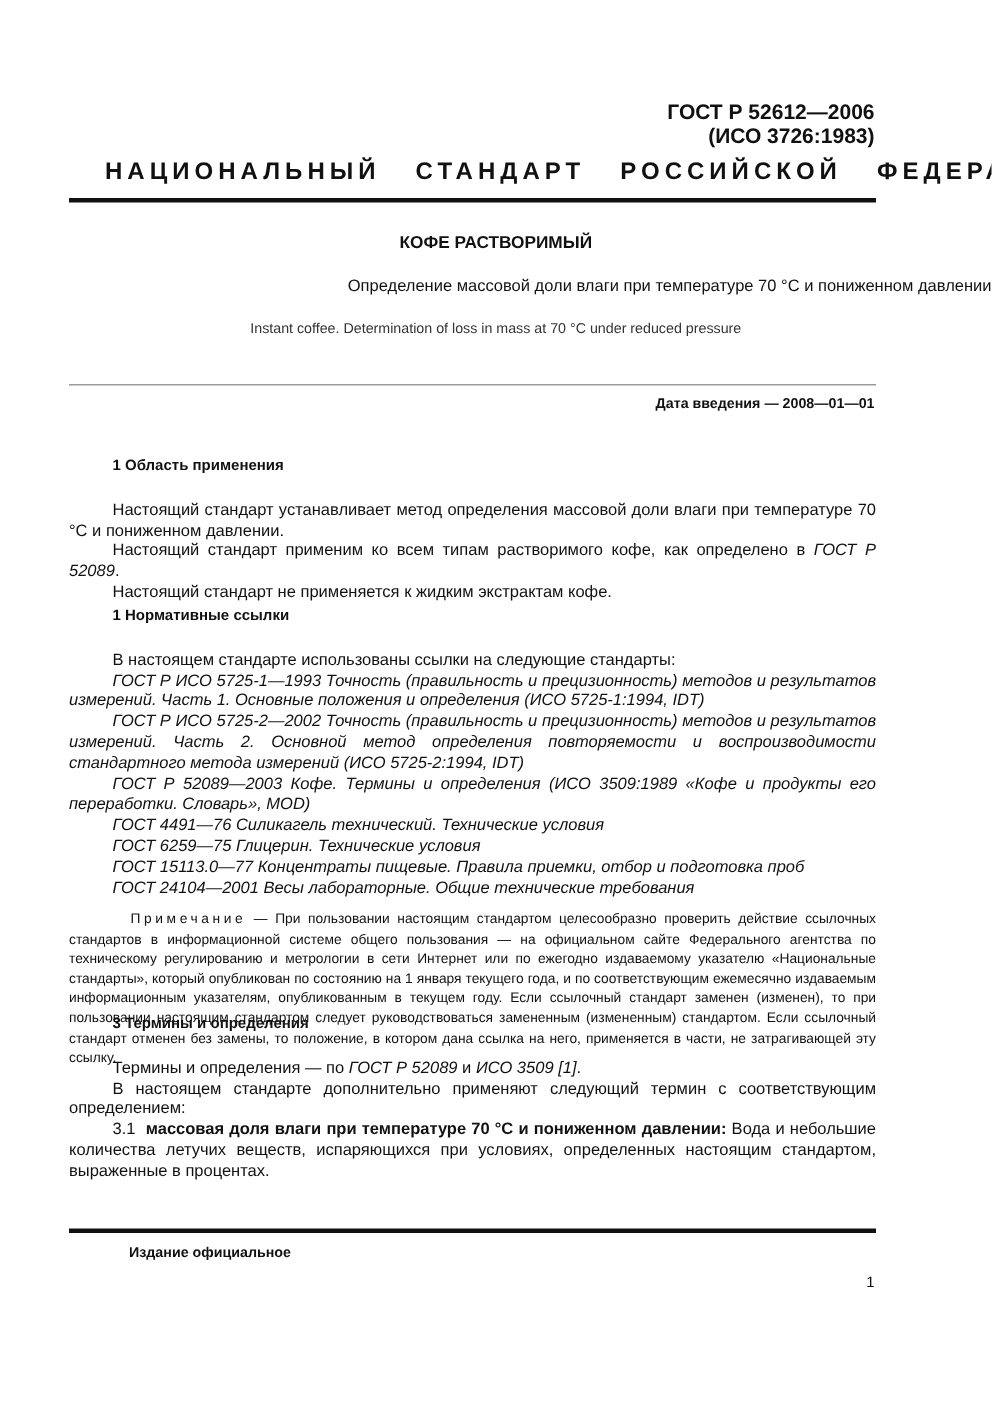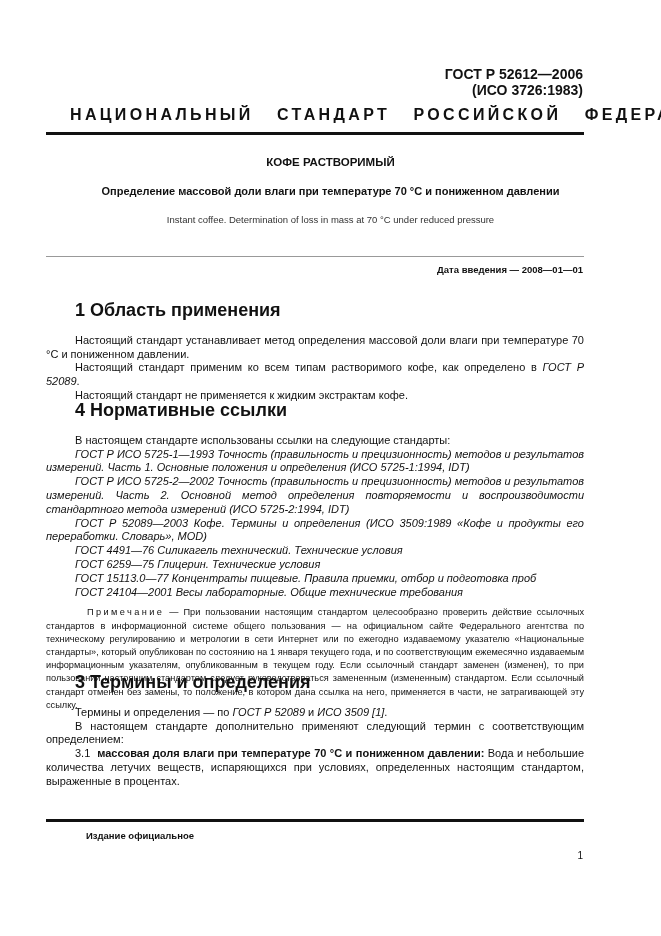--- a/index.html
+++ b/index.html
@@ -4,26 +4,26 @@
 <style>
   html, body { margin: 0; padding: 0; background: #ffffff; }
   body { width: 661px; height: 936px; position: relative; overflow: hidden;
          font-family: "Liberation Sans", sans-serif; color: #111; }
   .abs { position: absolute; }
   .gost-num { right: 78px; top: 66px; text-align: right; font-weight: bold; font-size: 14px; line-height: 16px; }
   .national { left: 46px; top: 106px; width: 539px; font-weight: bold; font-size: 16px; letter-spacing: 3.35px; white-space: nowrap; margin-left: 24px; }
   .rule-thick { left: 46px; width: 538px; height: 3px; background: #111; }
   .title { left: 0; width: 661px; text-align: center; }
   .t1 { top: 156px; font-weight: bold; font-size: 11.5px; }
-  .t2 { top: 185px; font-weight: bold; font-size: 11px; }
+  .t2 { top: 185px; font-weight: normal; font-size: 11px; text-align: right; }
   .t3 { top: 214px; font-size: 9.5px; color: #333; }
   .date-rule { left: 46px; top: 256px; width: 538px; height: 1px; background: #999; }
   .date { right: 78px; top: 264px; font-weight: bold; font-size: 9.5px; text-align: right; }
   .content { left: 46px; width: 538px; font-size: 11px; line-height: 13.8px; }
-  h2 { margin: 0; font-size: 18px; font-weight: bold; padding-left: 29px; }
+  h2 { margin: 0; font-size: 10px; font-weight: bold; padding-left: 29px; }
   p { margin: 0; text-align: justify; }
   .ind { text-indent: 29px; }
   i { font-style: italic; }
   .note { font-size: 9.2px; line-height: 13.2px; text-align: justify; text-indent: 29px; }
   .spaced { letter-spacing: 2.4px; padding-left: 12px; }
   .footer-label { left: 46px; top: 830px; font-weight: bold; font-size: 9.5px; margin-left: 40px; }
   .page-num { right: 78px; top: 850px; font-size: 10px; }
 </style>
 </head>
 <body>
@@ -45,21 +45,21 @@
 
 <div class="abs content" style="top:304px;">
   <h2>1  Область применения</h2>
   <div style="height:16px;"></div>
   <p class="ind">Настоящий стандарт устанавливает метод определения массовой доли влаги при температуре 70 °С и пониженном давлении.</p>
   <p class="ind"><span>Настоящий стандарт применим ко всем типам растворимого кофе, как определено в </span><i>ГОСТ Р 52089</i><span>.</span></p>
   <p class="ind">Настоящий стандарт не применяется к жидким экстрактам кофе.</p>
 </div>
 
 <div class="abs content" style="top:404px;">
-  <h2>4  Нормативные ссылки</h2>
+  <h2>1  Нормативные ссылки</h2>
   <div style="height:16px;"></div>
   <p class="ind">В настоящем стандарте использованы ссылки на следующие стандарты:</p>
   <p class="ind"><i>ГОСТ Р ИСО 5725-1—1993 Точность (правильность и прецизионность) методов и результатов измерений. Часть 1. Основные положения и определения (ИСО 5725-1:1994, IDT)</i></p>
   <p class="ind"><i>ГОСТ Р ИСО 5725-2—2002 Точность (правильность и прецизионность) методов и результатов измерений. Часть 2. Основной метод определения повторяемости и воспроизводимости стандартного метода измерений (ИСО 5725-2:1994, IDT)</i></p>
   <p class="ind"><i>ГОСТ Р 52089—2003 Кофе. Термины и определения (ИСО 3509:1989 «Кофе и продукты его переработки. Словарь», MOD)</i></p>
   <p class="ind"><i>ГОСТ 4491—76 Силикагель технический. Технические условия</i></p>
   <p class="ind"><i>ГОСТ 6259—75 Глицерин. Технические условия</i></p>
   <p class="ind"><i>ГОСТ 15113.0—77 Концентраты пищевые. Правила приемки, отбор и подготовка проб</i></p>
   <p class="ind"><i>ГОСТ 24104—2001 Весы лабораторные. Общие технические требования</i></p>
   <div style="height:7px;"></div>

